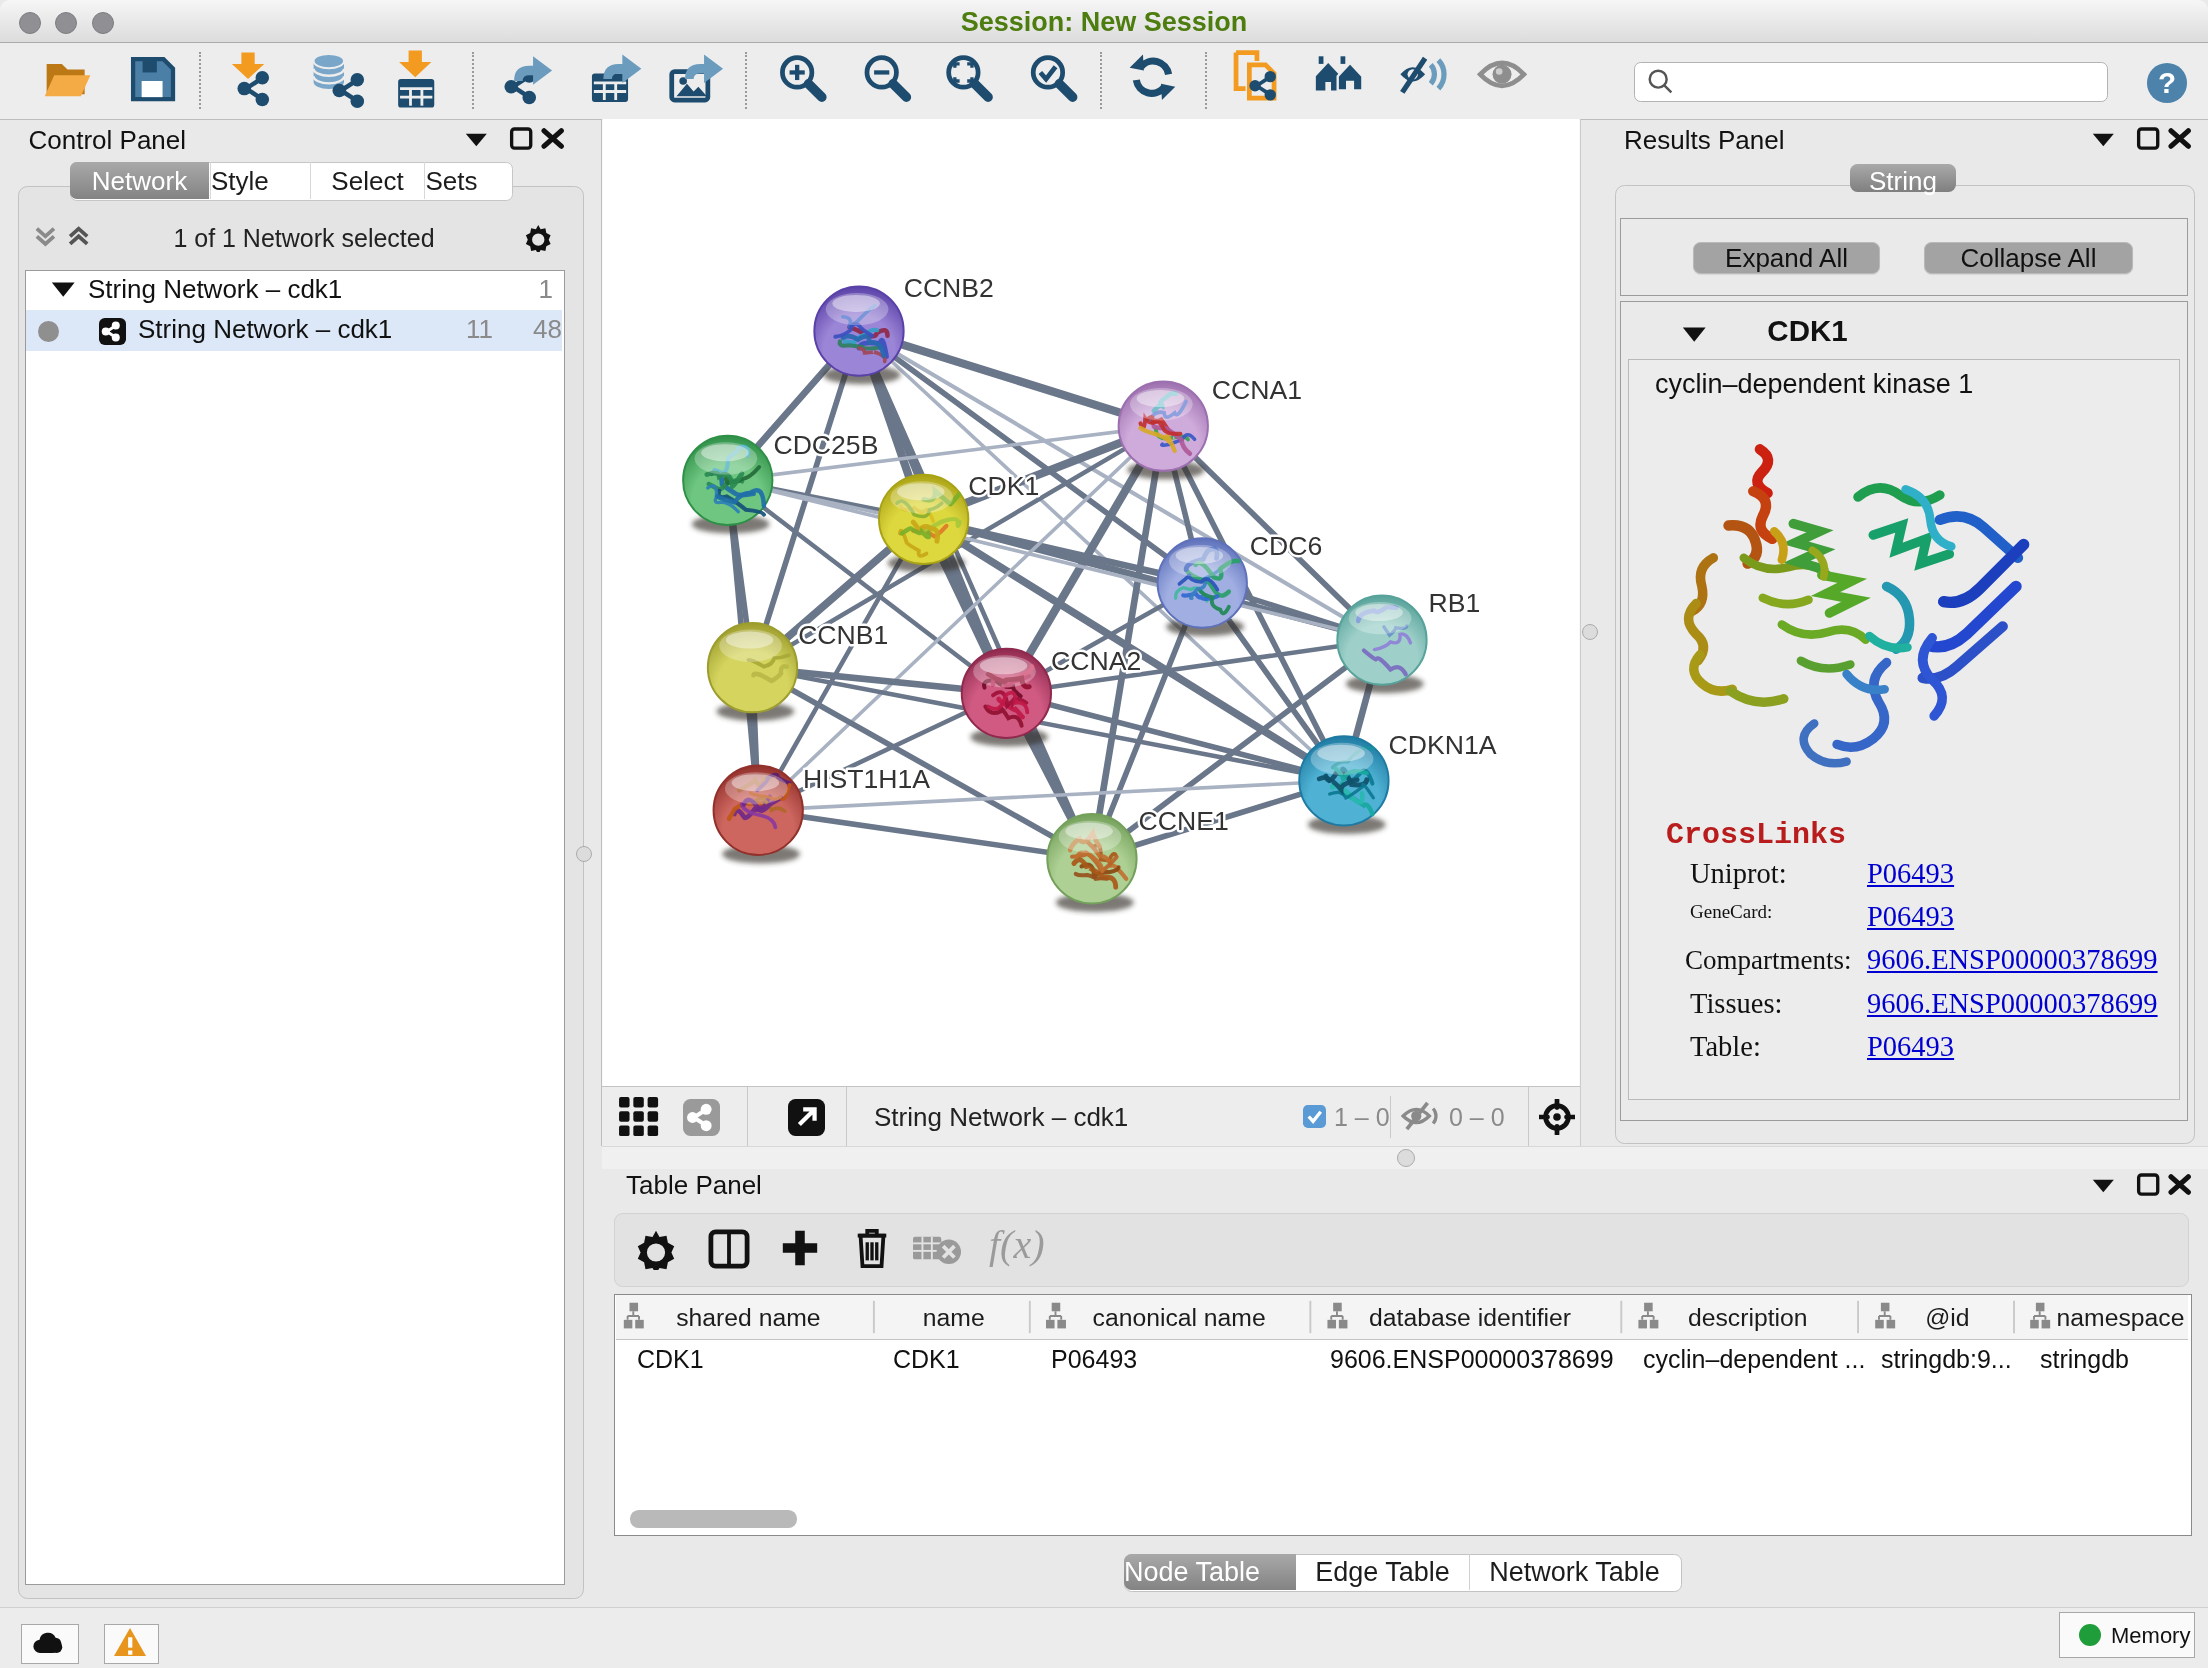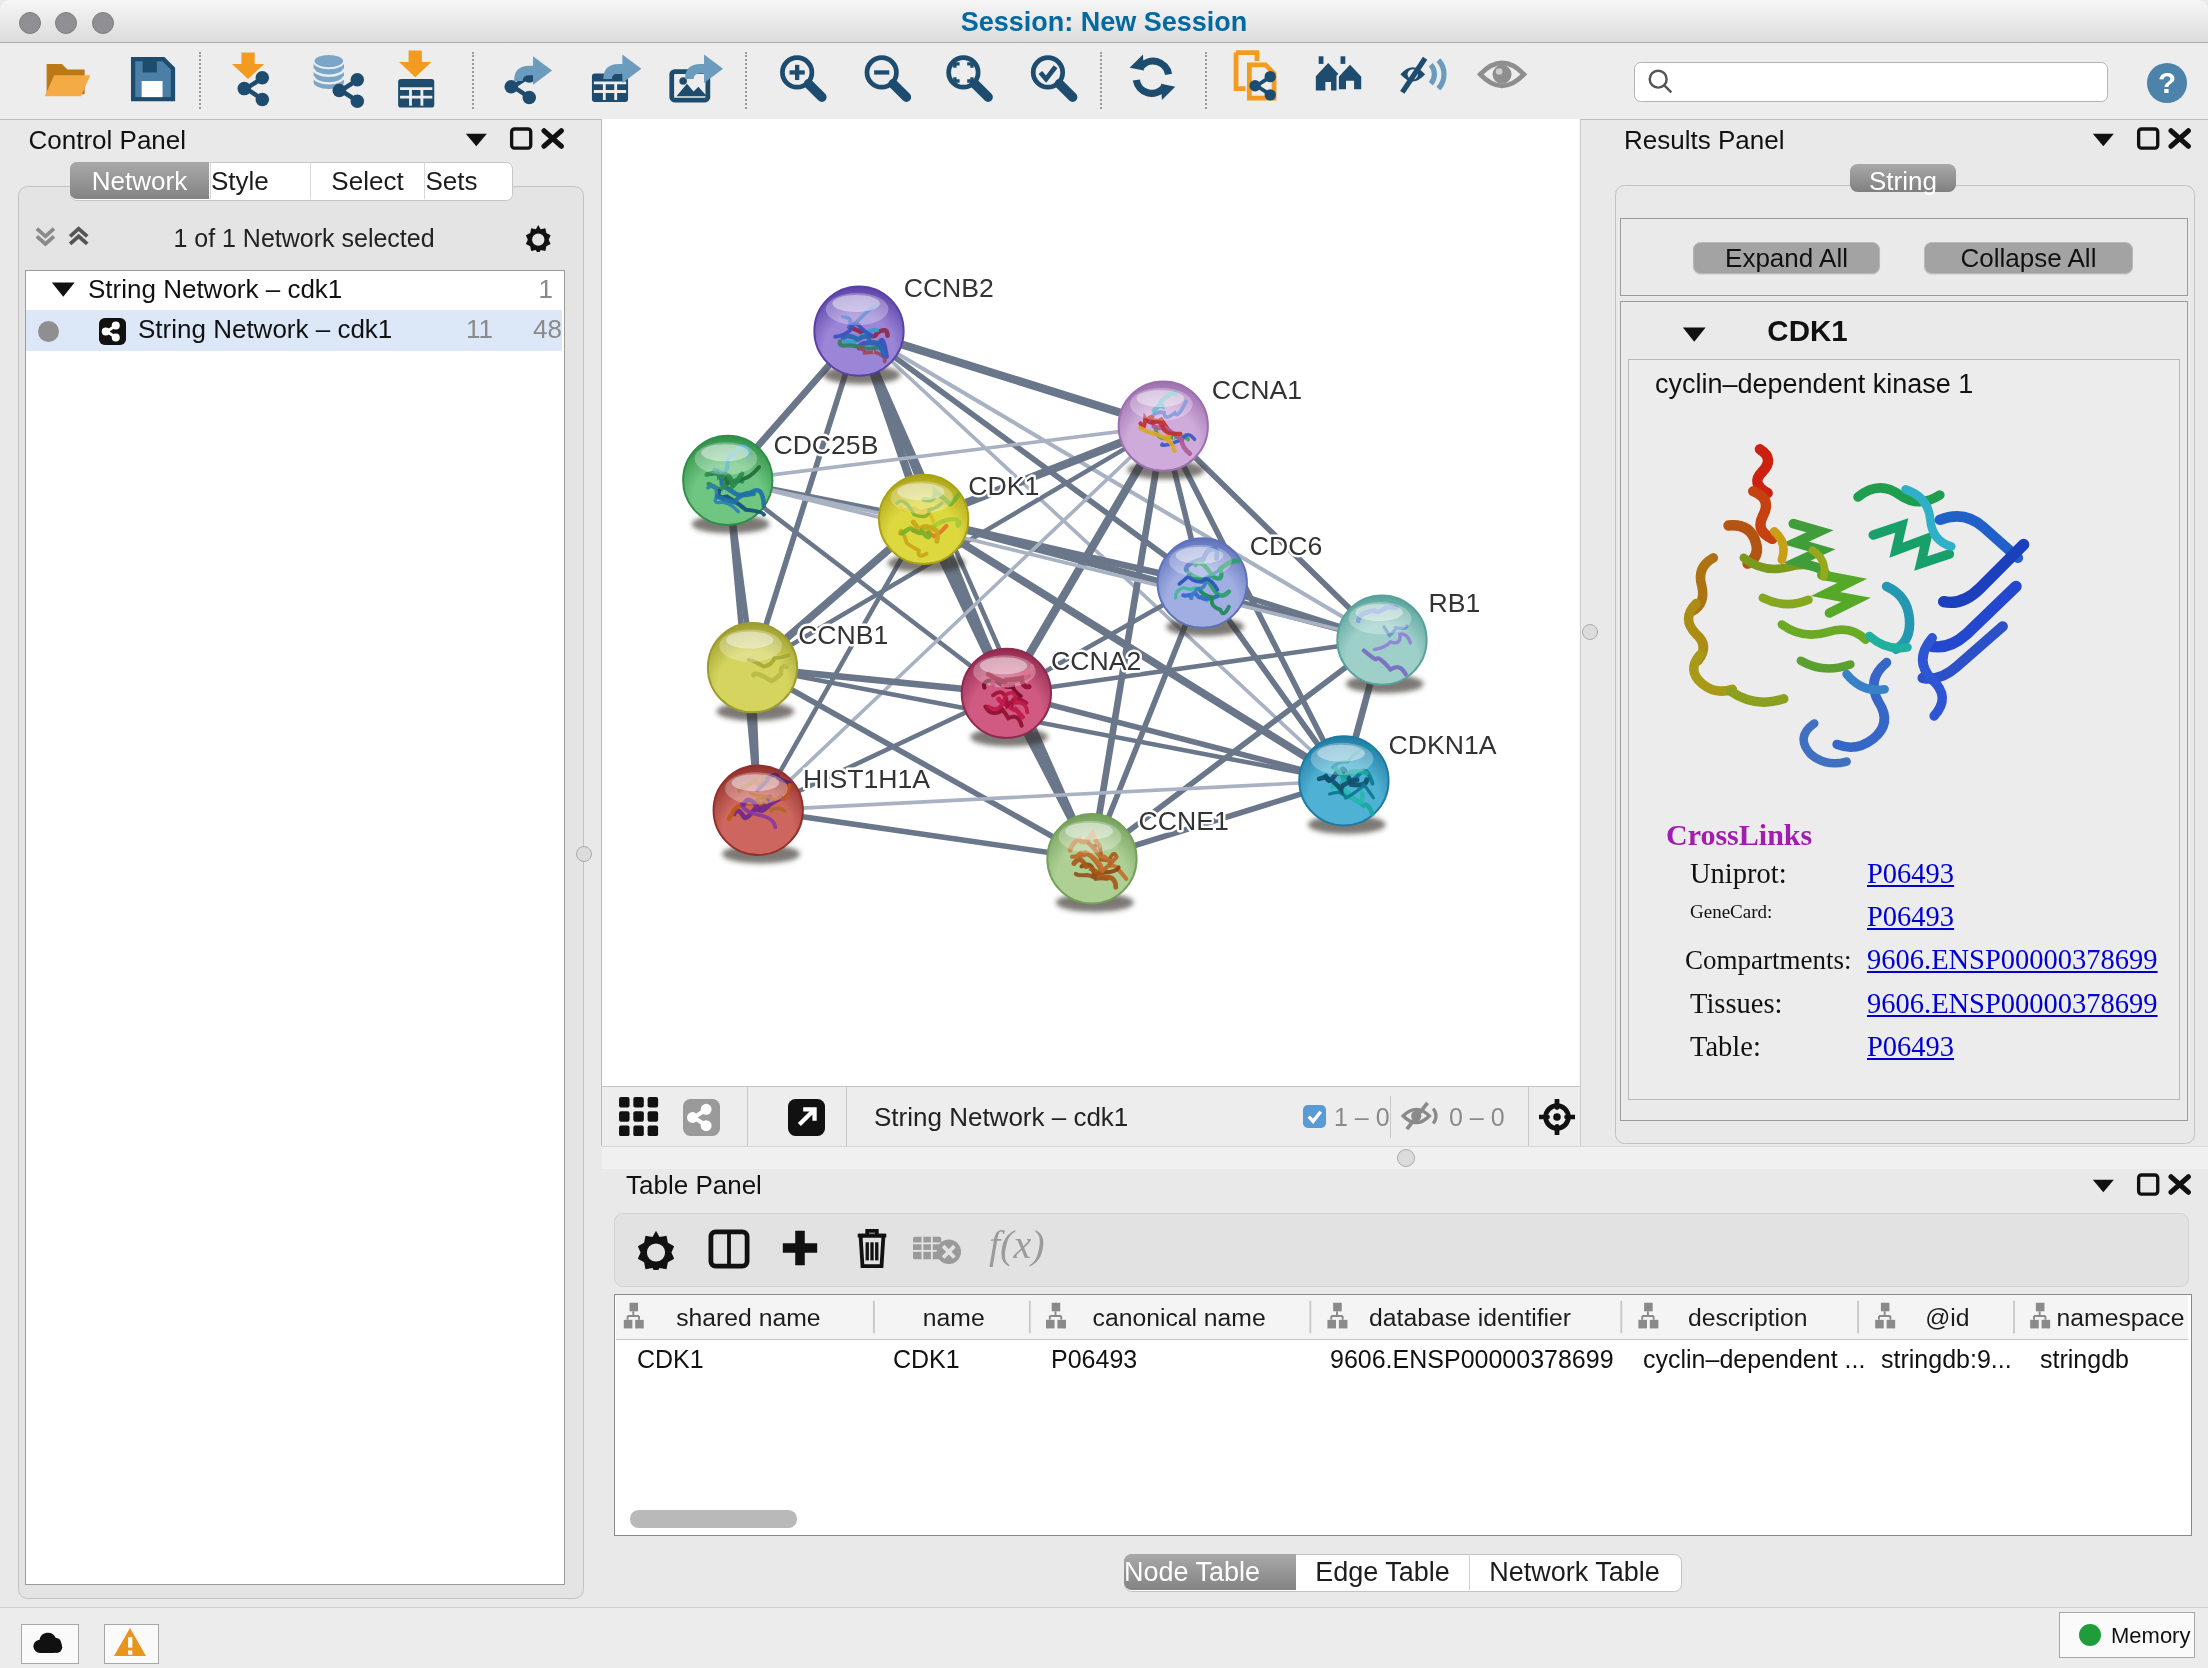--- a/index.html
+++ b/index.html
@@ -2,21 +2,21 @@
 <html style="font-size:15px"><head><meta charset="utf-8">
 <style>
 html,body{margin:0;padding:0;background:#dcdcdc;}
 #win{position:relative;width:2208px;height:1668px;background:#e9e9e9;overflow:hidden;
  font-family:"Liberation Sans",sans-serif;color:#1c1c1c;}
 .abs{position:absolute;}
 #titlebar{left:0;top:0;width:2208px;height:42px;background:linear-gradient(#f6f6f6,#dcdcdc);
  border-bottom:1px solid #ababab;border-radius:9.5px 9.5px 0 0;}
 .tl{top:12.4px;width:20px;height:20px;border-radius:50%;background:#8f8f94;border:1px solid #7d7d82;}
 #title{left:0;top:0;width:2208px;height:42px;text-align:center;line-height:44px;
- font-size:27px;font-weight:bold;color:#0369a1;}
+ font-size:27px;font-weight:bold;color:#4d7c0f;}
 #toolbar{left:0;top:43px;width:2208px;height:76px;background:#ededed;border-bottom:1px solid #bdbdbd;}
 .vsep{top:9.5px;height:57px;width:0;border-left:2.9px dotted #9a9a9a;}
 #searchbox{left:1634px;top:62px;width:472px;height:38px;background:#fff;border:1px solid #b3b3b3;border-radius:6.7px;}
 .panel-title{font-size:26px;color:#111;}
 .wbtn{position:absolute;background:#a3a3a3;border:1px solid #b9b9b9;border-radius:7.6px;
  text-align:center;font-size:26px;color:#111;box-shadow:0 1px 1px rgba(0,0,0,0.08);}
 a.lnk{color:#0000d0;text-decoration:underline;}
 </style></head>
 <body>
 <div id="win">
@@ -223,21 +223,21 @@
 <div class="abs" style="left:1620px;top:218px;width:566px;height:76px;background:#eaeaea;border:1px solid #9b9b9b;"></div>
 <div class="wbtn" style="left:1693px;top:242px;width:185px;height:30px;line-height:31px;">Expand All</div>
 <div class="wbtn" style="left:1924px;top:242px;width:207px;height:30px;line-height:31px;">Collapse All</div>
 <div class="abs" style="left:1620px;top:301px;width:566px;height:818px;background:#eaeaea;border:1px solid #9b9b9b;"></div>
 <svg class="abs" style="left:1680px;top:320px" width="28.5" height="28.5" viewBox="0 0 30 30">
       <path d="M3 8 h24 l-12 15 z" fill="#111"></path>
     </svg>
 <div class="abs" style="left:1741px;top:314px;width:133px;text-align:center;font-size:29.5px;font-weight:bold;color:#111;">CDK1</div>
 <div class="abs" style="left:1628px;top:359px;width:550px;height:739px;background:#ececec;border:1px solid #b9b9b9;"></div>
 <div class="abs" style="left:1655px;top:369px;font-size:27px;color:#111;">cyclin–dependent kinase 1</div>
-<div class="abs" style="left:1666px;top:818px;font-family:Liberation Serif, serif;font-size:30px;font-weight:bold;color:#a21caf;">CrossLinks</div>
+<div class="abs" style="left:1666px;top:818px;font-family:Liberation Mono, monospace;font-size:30px;font-weight:bold;color:#b91c1c;">CrossLinks</div>
 <div class="abs" style="left:1690px;top:858px;font-family:'Liberation Serif',serif;font-size:28.5px;color:#111;">Uniprot:</div>
 <div class="abs" style="left:1867px;top:858px;font-family:'Liberation Serif',serif;font-size:28.5px;"><a class="lnk">P06493</a></div>
 <div class="abs" style="left:1690px;top:901px;font-family:'Liberation Serif',serif;font-size:19px;color:#111;">GeneCard:</div>
 <div class="abs" style="left:1867px;top:901px;font-family:'Liberation Serif',serif;font-size:28.5px;"><a class="lnk">P06493</a></div>
 <div class="abs" style="left:1685px;top:945px;font-family:'Liberation Serif',serif;font-size:27px;color:#111;">Compartments:</div>
 <div class="abs" style="left:1867px;top:944px;font-family:'Liberation Serif',serif;font-size:28.5px;"><a class="lnk">9606.ENSP00000378699</a></div>
 <div class="abs" style="left:1690px;top:988px;font-family:'Liberation Serif',serif;font-size:28.5px;color:#111;">Tissues:</div>
 <div class="abs" style="left:1867px;top:988px;font-family:'Liberation Serif',serif;font-size:28.5px;"><a class="lnk">9606.ENSP00000378699</a></div>
 <div class="abs" style="left:1690px;top:1031px;font-family:'Liberation Serif',serif;font-size:28.5px;color:#111;">Table:</div>
 <div class="abs" style="left:1867px;top:1031px;font-family:'Liberation Serif',serif;font-size:28.5px;"><a class="lnk">P06493</a></div>

